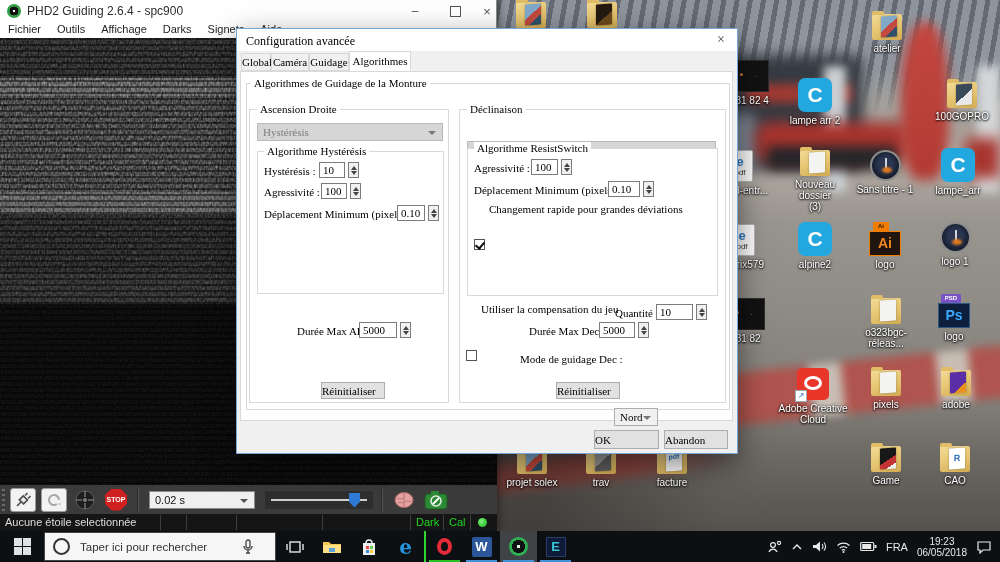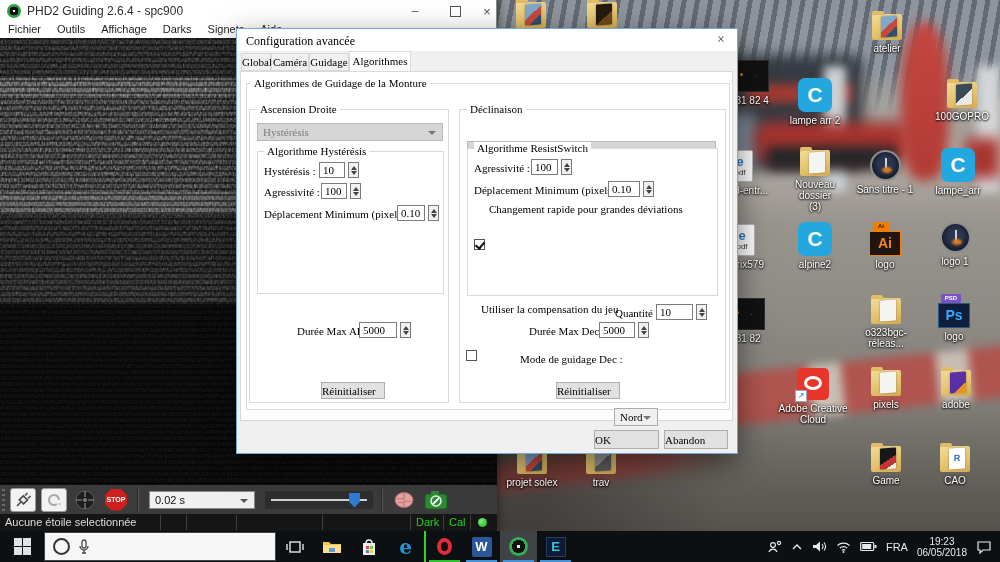--- a/index.html
+++ b/index.html
@@ -331,20 +331,26 @@
         <div class="inlay in-photo"></div>
       </div>
     <div class="ilbl">projet solex</div>
   </div>
   <div class="dicon" style="left:566px;top:448px">
     <div class="folder">
         <div class="inlay in-cube"></div>
       </div>
     <div class="ilbl">trav</div>
   </div>
+  <div class="dicon" style="left:637px;top:448px">
+    <div class="folder">
+        <div class="inlay in-pdf">pdf</div>
+      </div>
+    <div class="ilbl">facture</div>
+  </div>
 
   <div id="phd2" class="abs">
     <div id="phd2-titlebar" class="abs">
       <div id="phd2-appicon" class="abs"></div>
       <div id="phd2-title" class="abs">PHD2 Guiding 2.6.4 - spc900</div>
       <div id="btn-min" class="winbtn abs">–</div>
       <div id="btn-max" class="winbtn abs">
           <i></i>
         </div>
       <div id="btn-close" class="winbtn abs">×</div>
@@ -528,20 +534,21 @@
     <div id="start">
       <div id="winlogo">
           <b></b>
           <b></b>
           <b></b>
           <b></b>
         </div>
     </div>
     <div id="searchbox">
       <div id="searchring"></div>
+      <input id="searchinput" placeholder="Taper ici pour rechercher" style="">
       <svg width="12" height="16" viewBox="0 0 12 16">
         <rect x="4" y="1" width="4" height="8" rx="2" fill="none" stroke="#444" stroke-width="1.3"></rect>
         <path d="M2 7 a4 4 0 0 0 8 0 M6 11 V14 M4 14 H8" fill="none" stroke="#444" stroke-width="1.3"></path>
       </svg>
     </div>
     <div class="tb-cell">
       <svg width="18" height="16" viewBox="0 0 18 16">
         <rect x="4" y="3" width="10" height="10" fill="none" stroke="#e6e6e6" stroke-width="1.4"></rect>
         <path d="M1 5 V11 M17 5 V11" stroke="#e6e6e6" stroke-width="1.4"></path>
       </svg>

